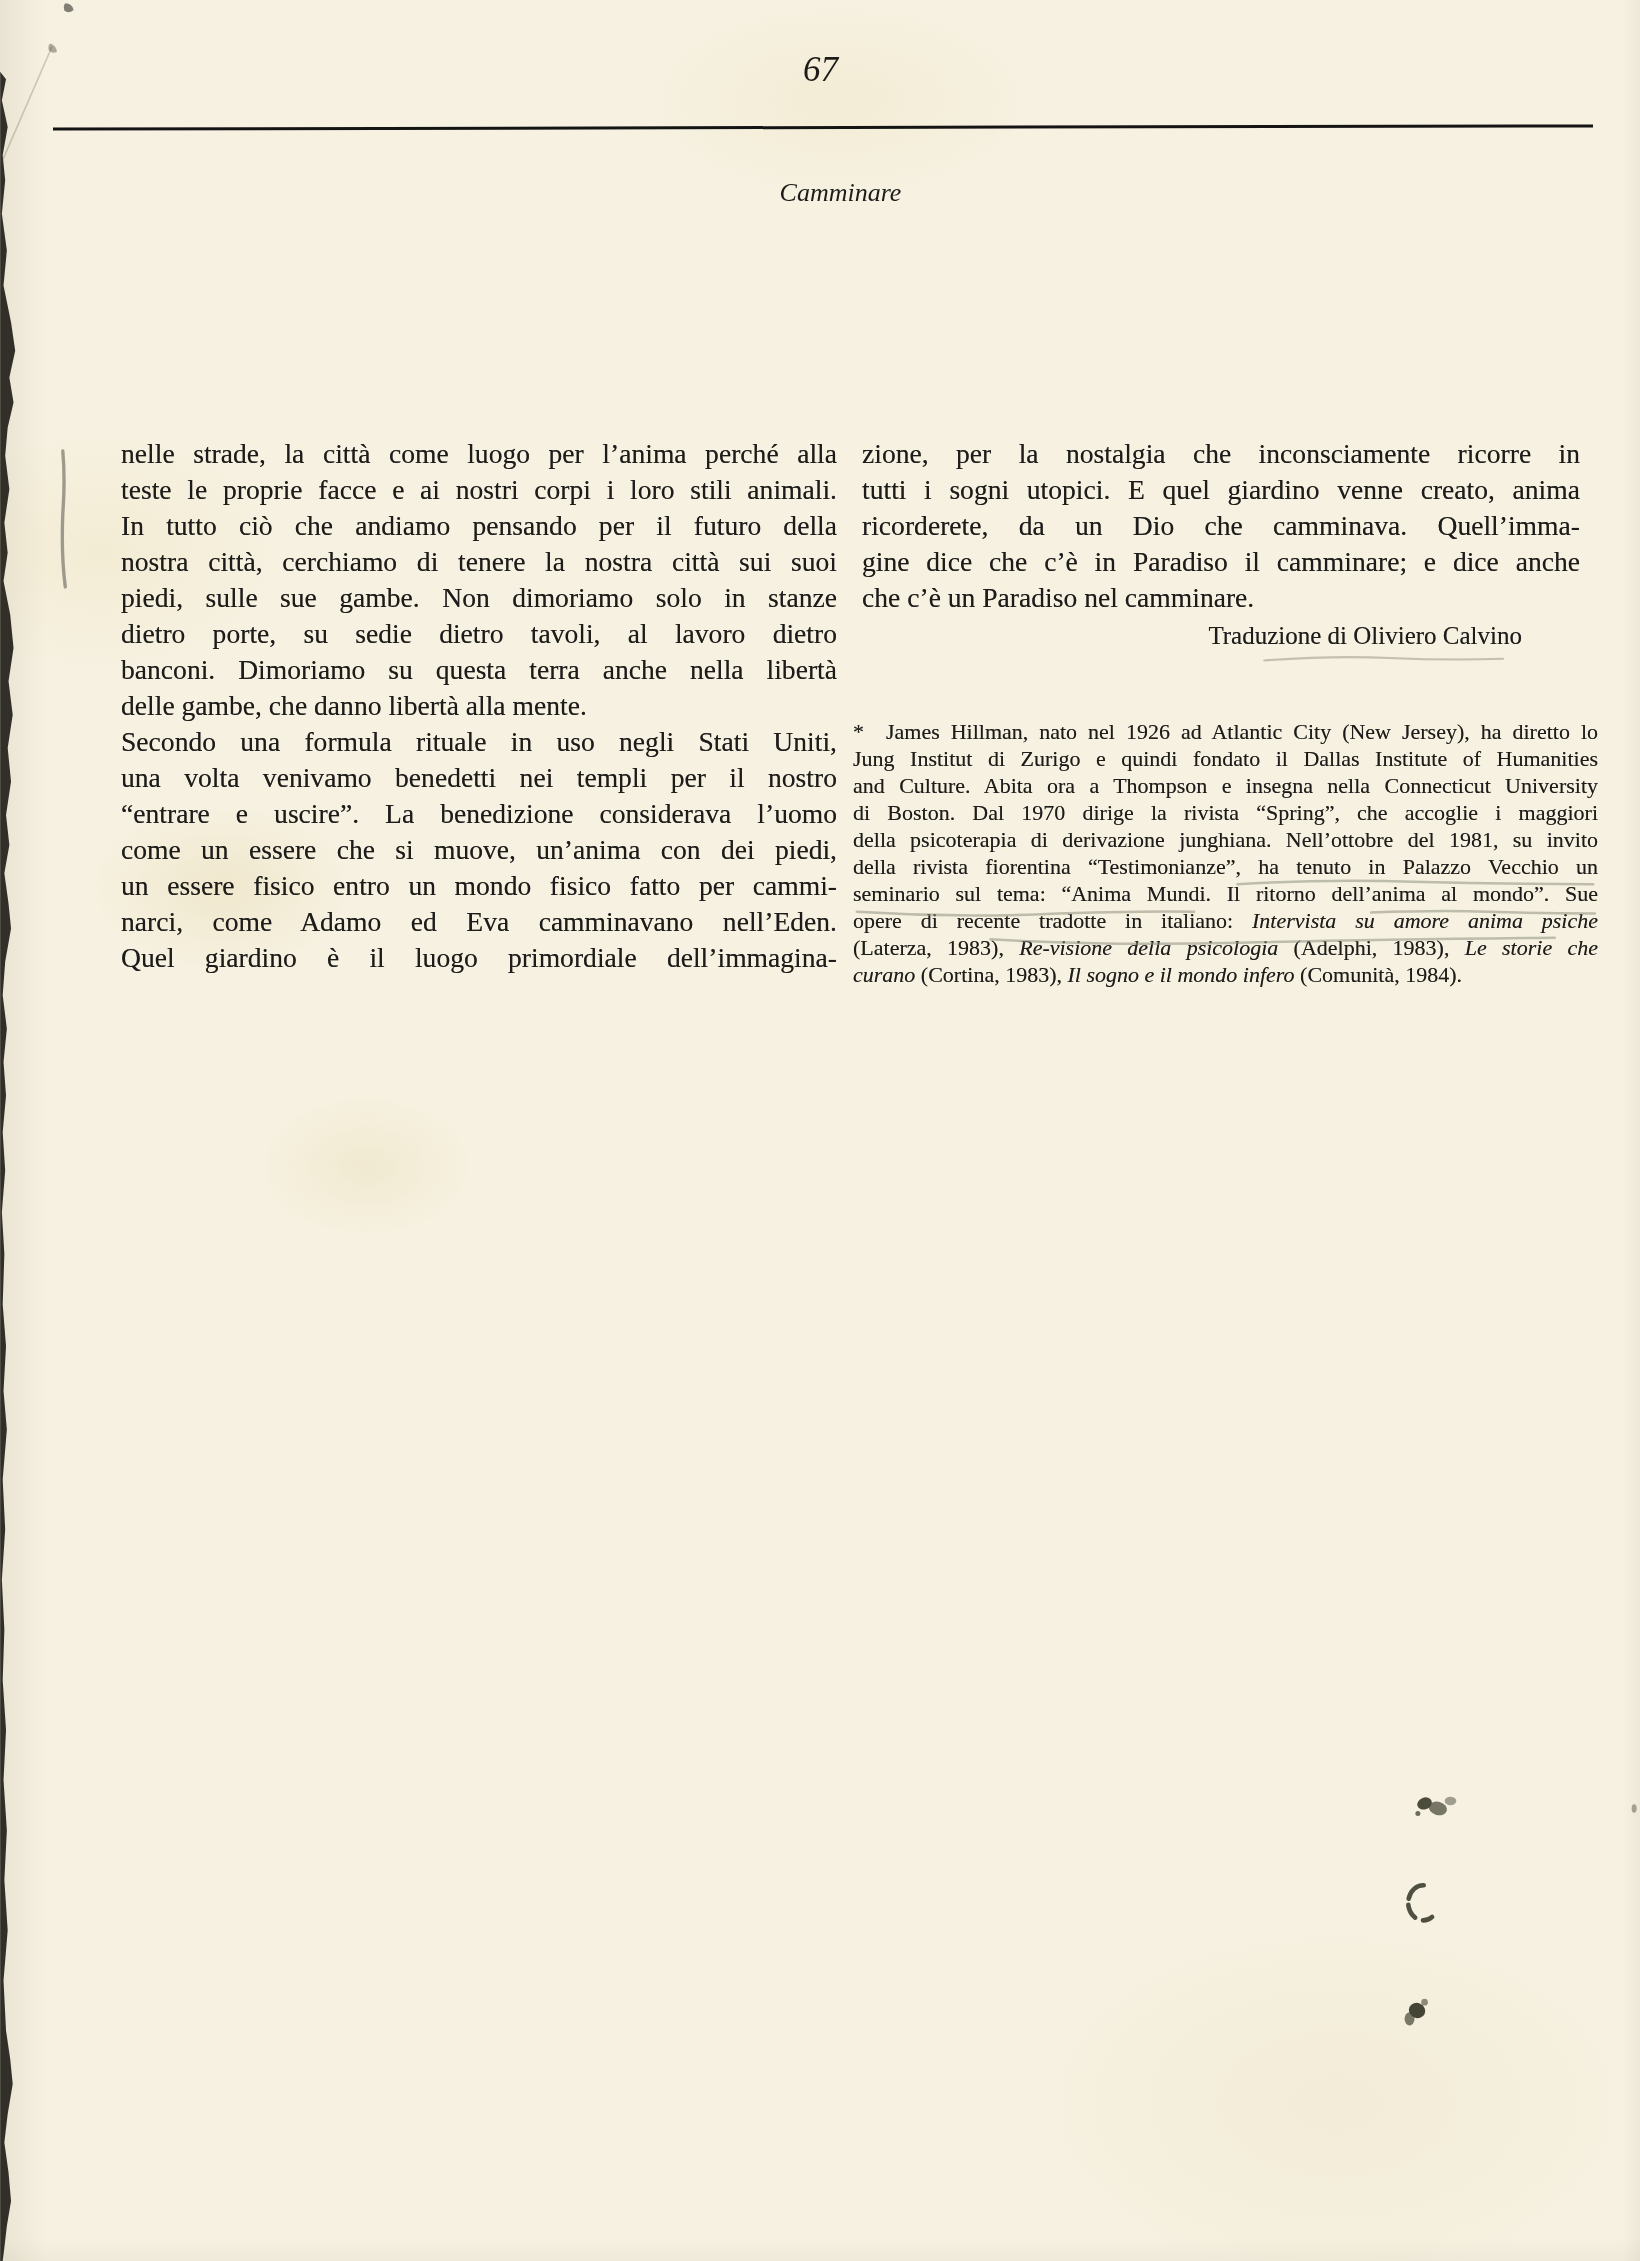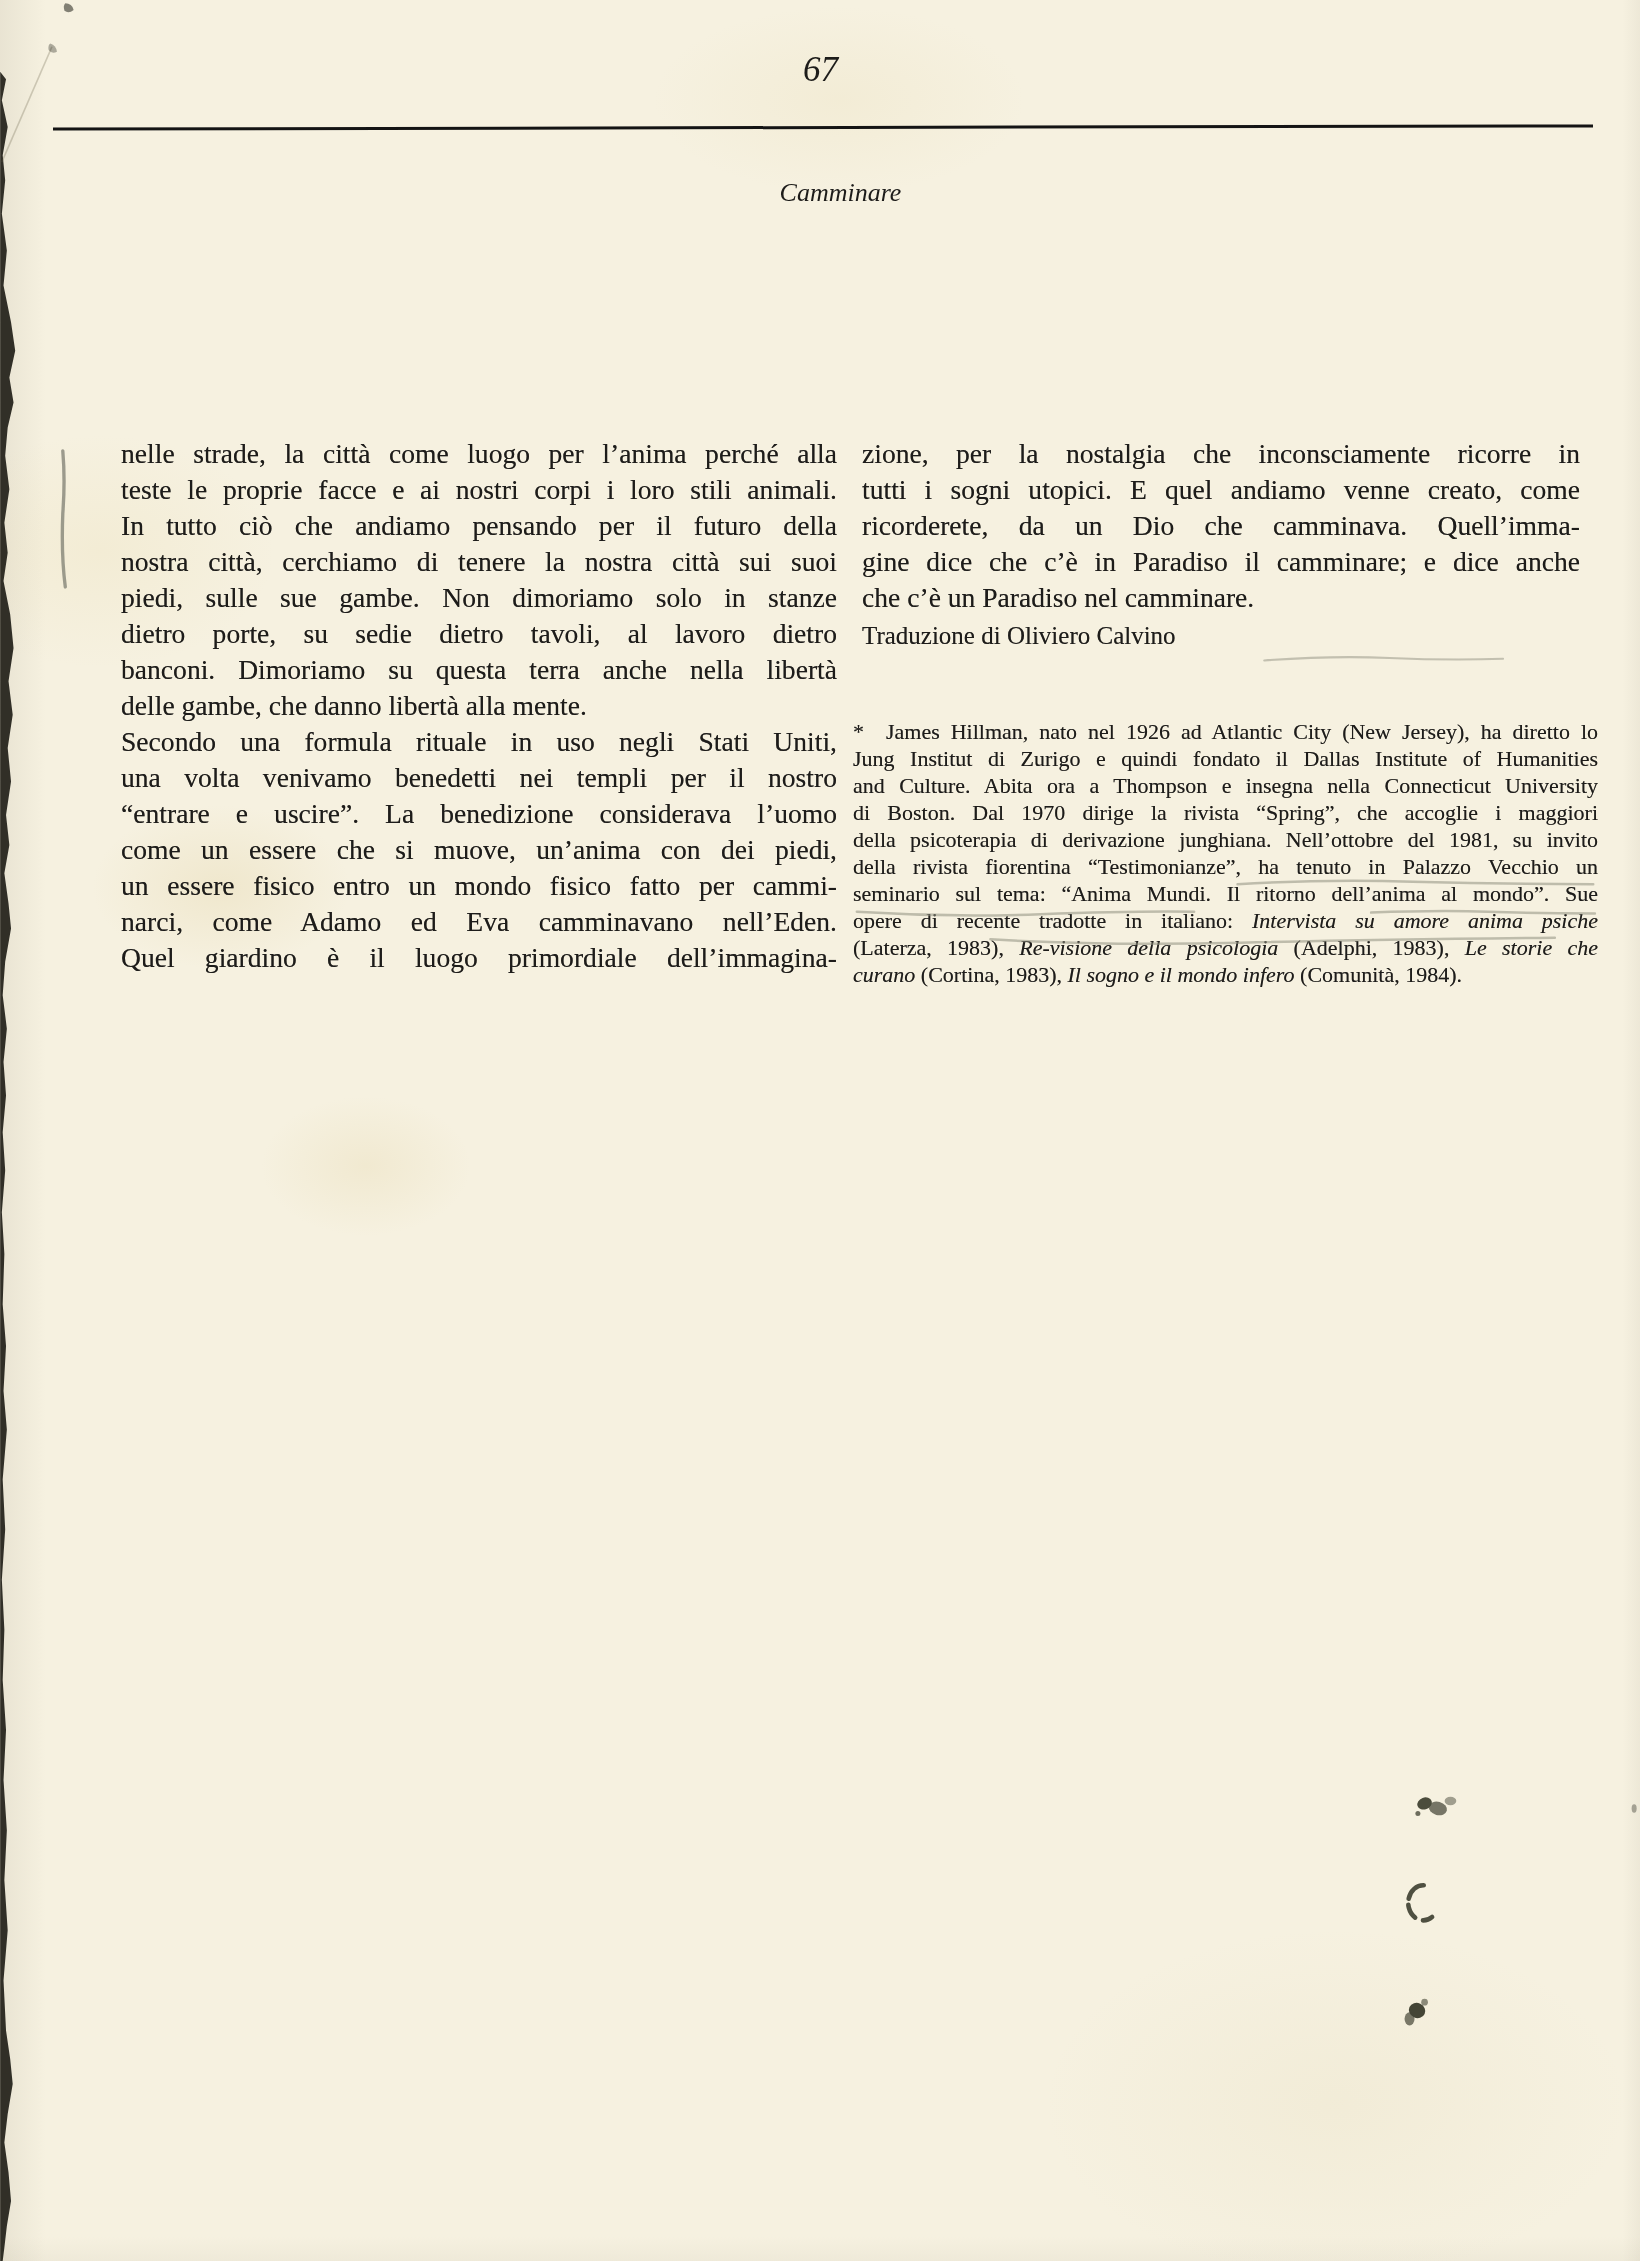--- a/index.html
+++ b/index.html
@@ -38,21 +38,21 @@
     font-size:27.6px;line-height:36px;
     text-shadow:0 0 0.5px rgba(25,24,22,0.55);
   }
   .col.left{left:77px;margin-left:44px;}
   .col.right{left:862px;width:718px;}
   .tline{text-align:justify;text-align-last:justify;height:36px;overflow:visible;}
   .tline.flush{text-align-last:left;}
   .credit{
     position:absolute;top:621px;left:862px;width:718px;
     box-sizing:border-box;padding-right:58px;
-    font-size:25px;line-height:1.2;
+    text-align:right;font-size:25px;line-height:1.2;
     text-shadow:0 0 0.5px rgba(25,24,22,0.5);
   }
   .footnote{
     position:absolute;left:853px;top:718px;width:745px;
     font-size:22px;line-height:27px;
     text-shadow:0 0 0.4px rgba(25,24,22,0.5);
   }
   .fline{text-align:justify;text-align-last:justify;height:27px;}
   .fline.flush{text-align-last:left;}
   .fline .it{font-style:italic;}
@@ -83,21 +83,21 @@
       <div class="tline">Secondo una formula rituale in uso negli Stati Uniti,</div>
       <div class="tline">una volta venivamo benedetti nei templi per il nostro</div>
       <div class="tline">“entrare e uscire”. La benedizione considerava l’uomo</div>
       <div class="tline">come un essere che si muove, un’anima con dei piedi,</div>
       <div class="tline">un essere fisico entro un mondo fisico fatto per cammi-</div>
       <div class="tline">narci, come Adamo ed Eva camminavano nell’Eden.</div>
       <div class="tline">Quel giardino è il luogo primordiale dell’immagina-</div>
     </div>
   <div class="col right">
       <div class="tline">zione, per la nostalgia che inconsciamente ricorre in</div>
-      <div class="tline">tutti i sogni utopici. E quel andiamo venne creato, come</div>
+      <div class="tline">tutti i sogni utopici. E quel giardino venne creato, anima</div>
       <div class="tline">ricorderete, da un Dio che camminava. Quell’imma-</div>
       <div class="tline">gine dice che c’è in Paradiso il camminare; e dice anche</div>
       <div class="tline flush">che c’è un Paradiso nel camminare.</div>
     </div>
 
   <div class="credit">Traduzione di Oliviero Calvino</div>
 
   <div class="footnote">
       <div class="fline"><span>*&nbsp;&nbsp;James Hillman, nato nel 1926 ad Atlantic City (New Jersey), ha diretto lo</span></div>
       <div class="fline"><span>Jung Institut di Zurigo e quindi fondato il Dallas Institute of Humanities</span></div>

